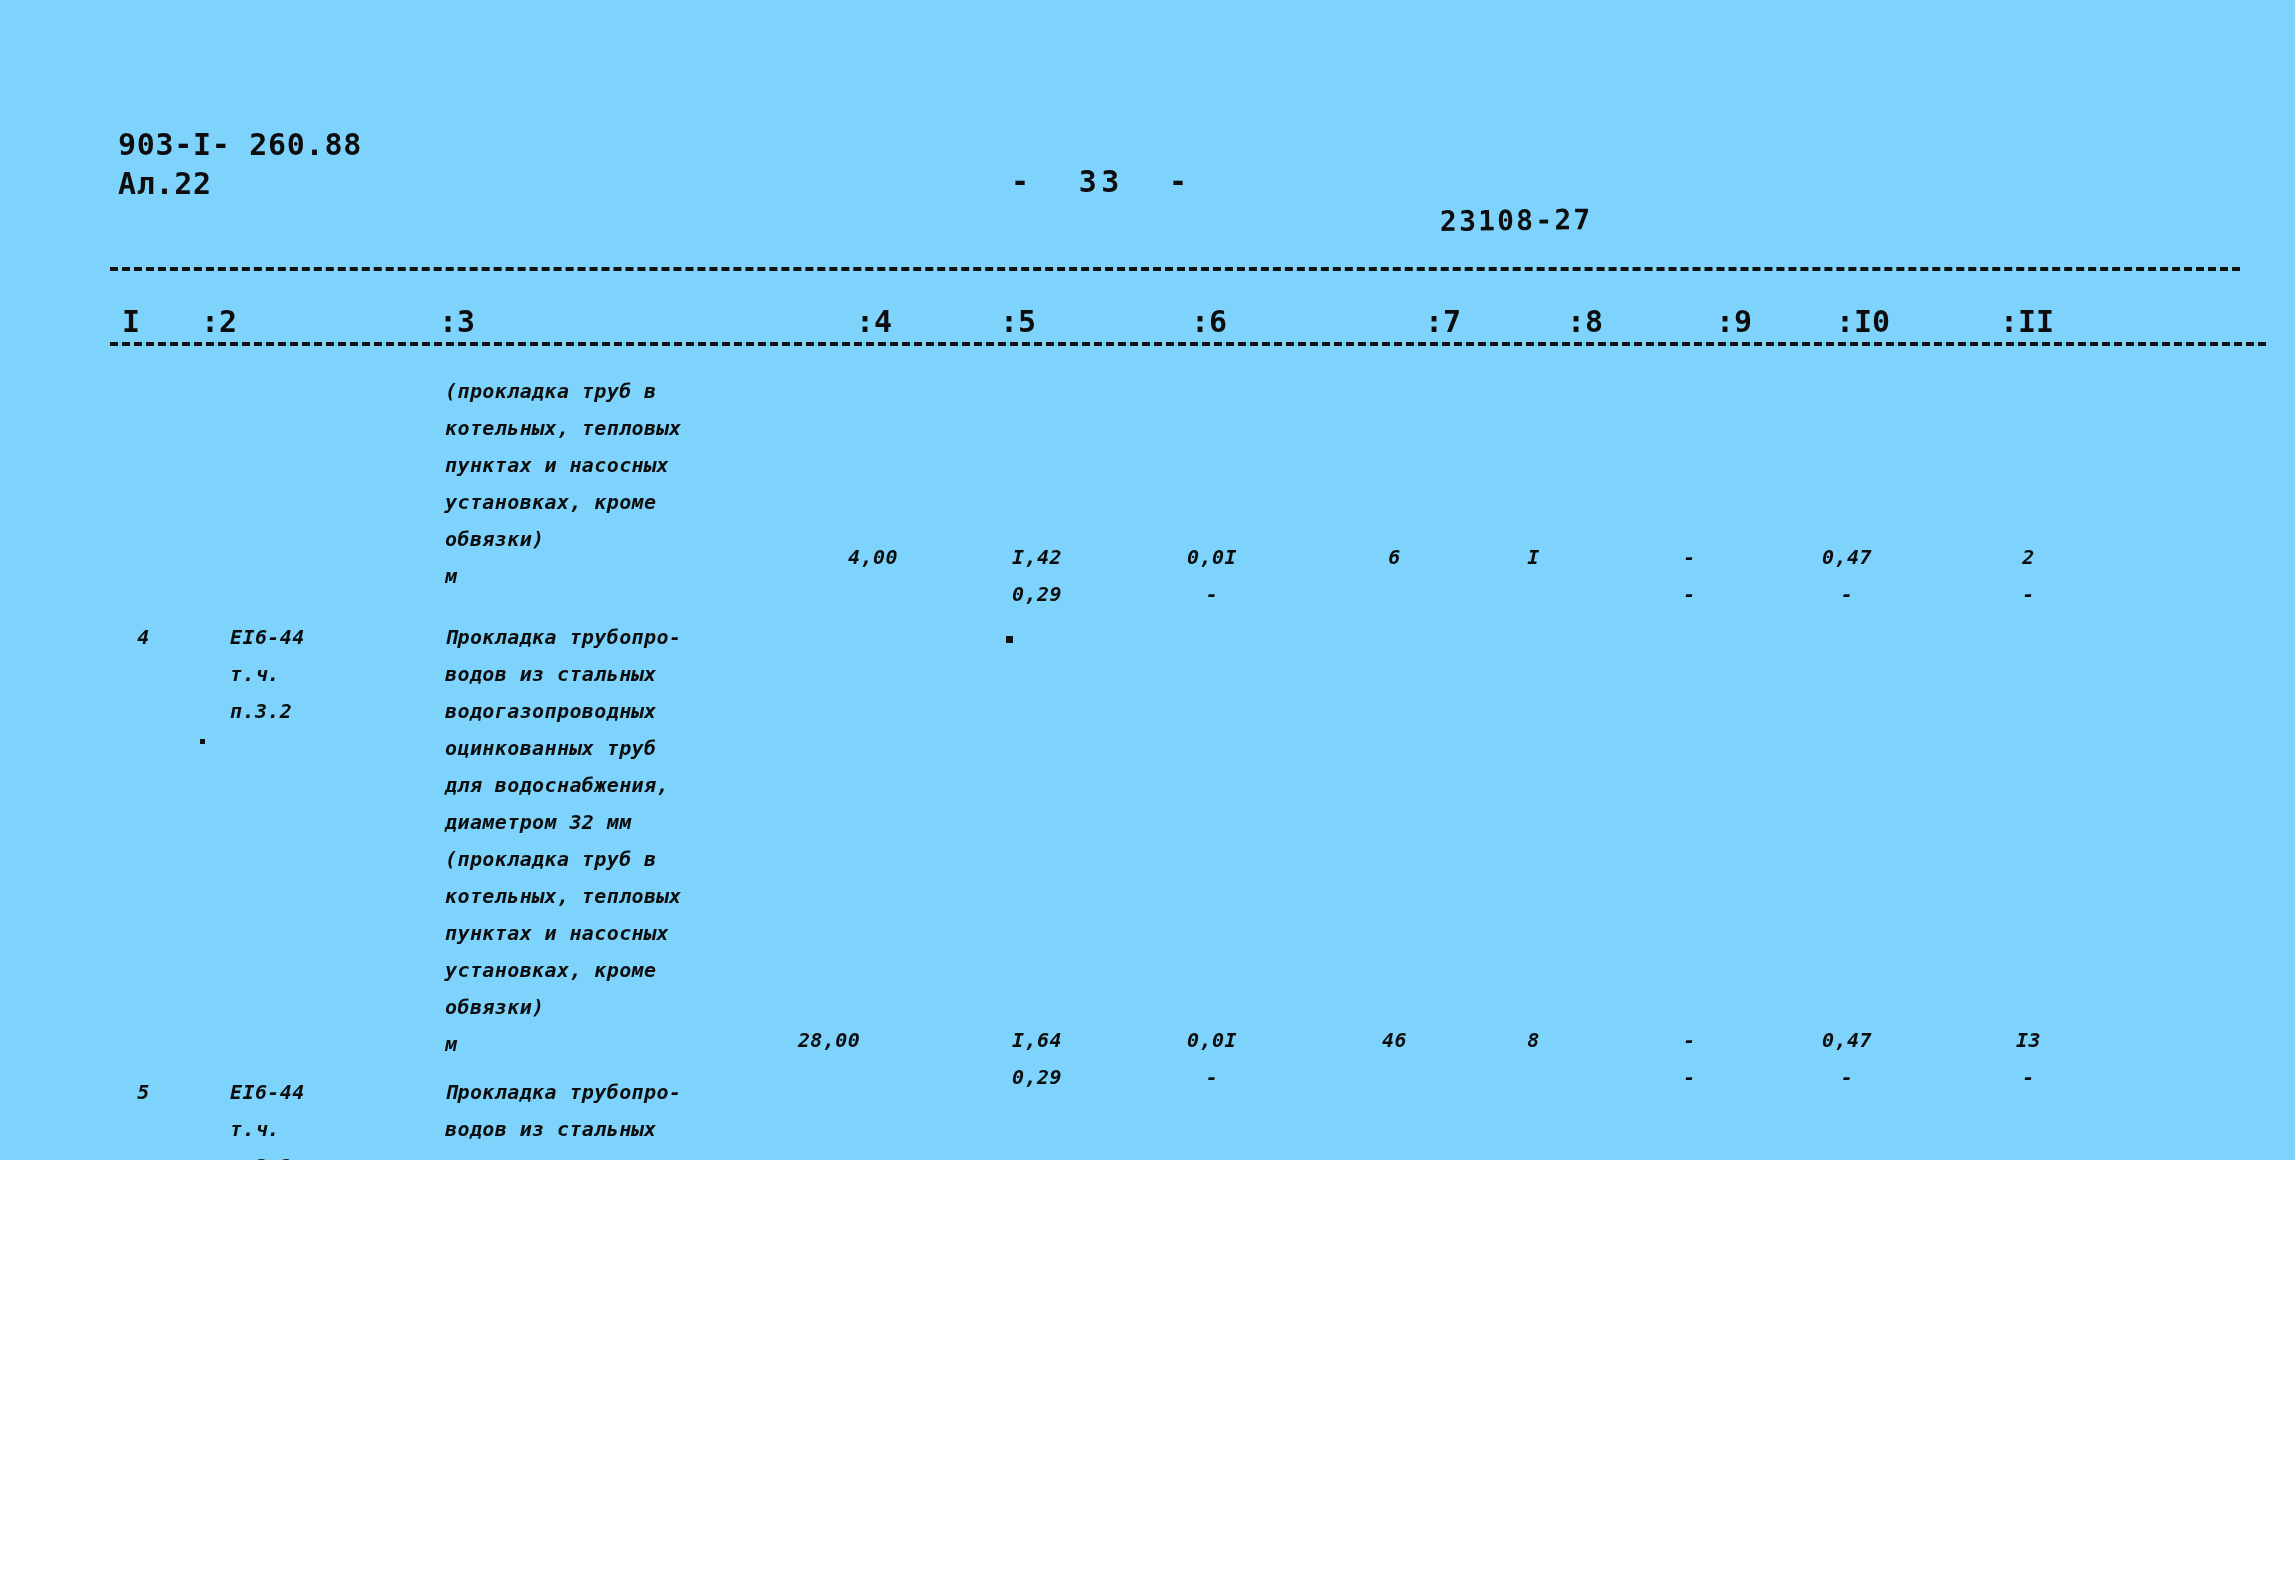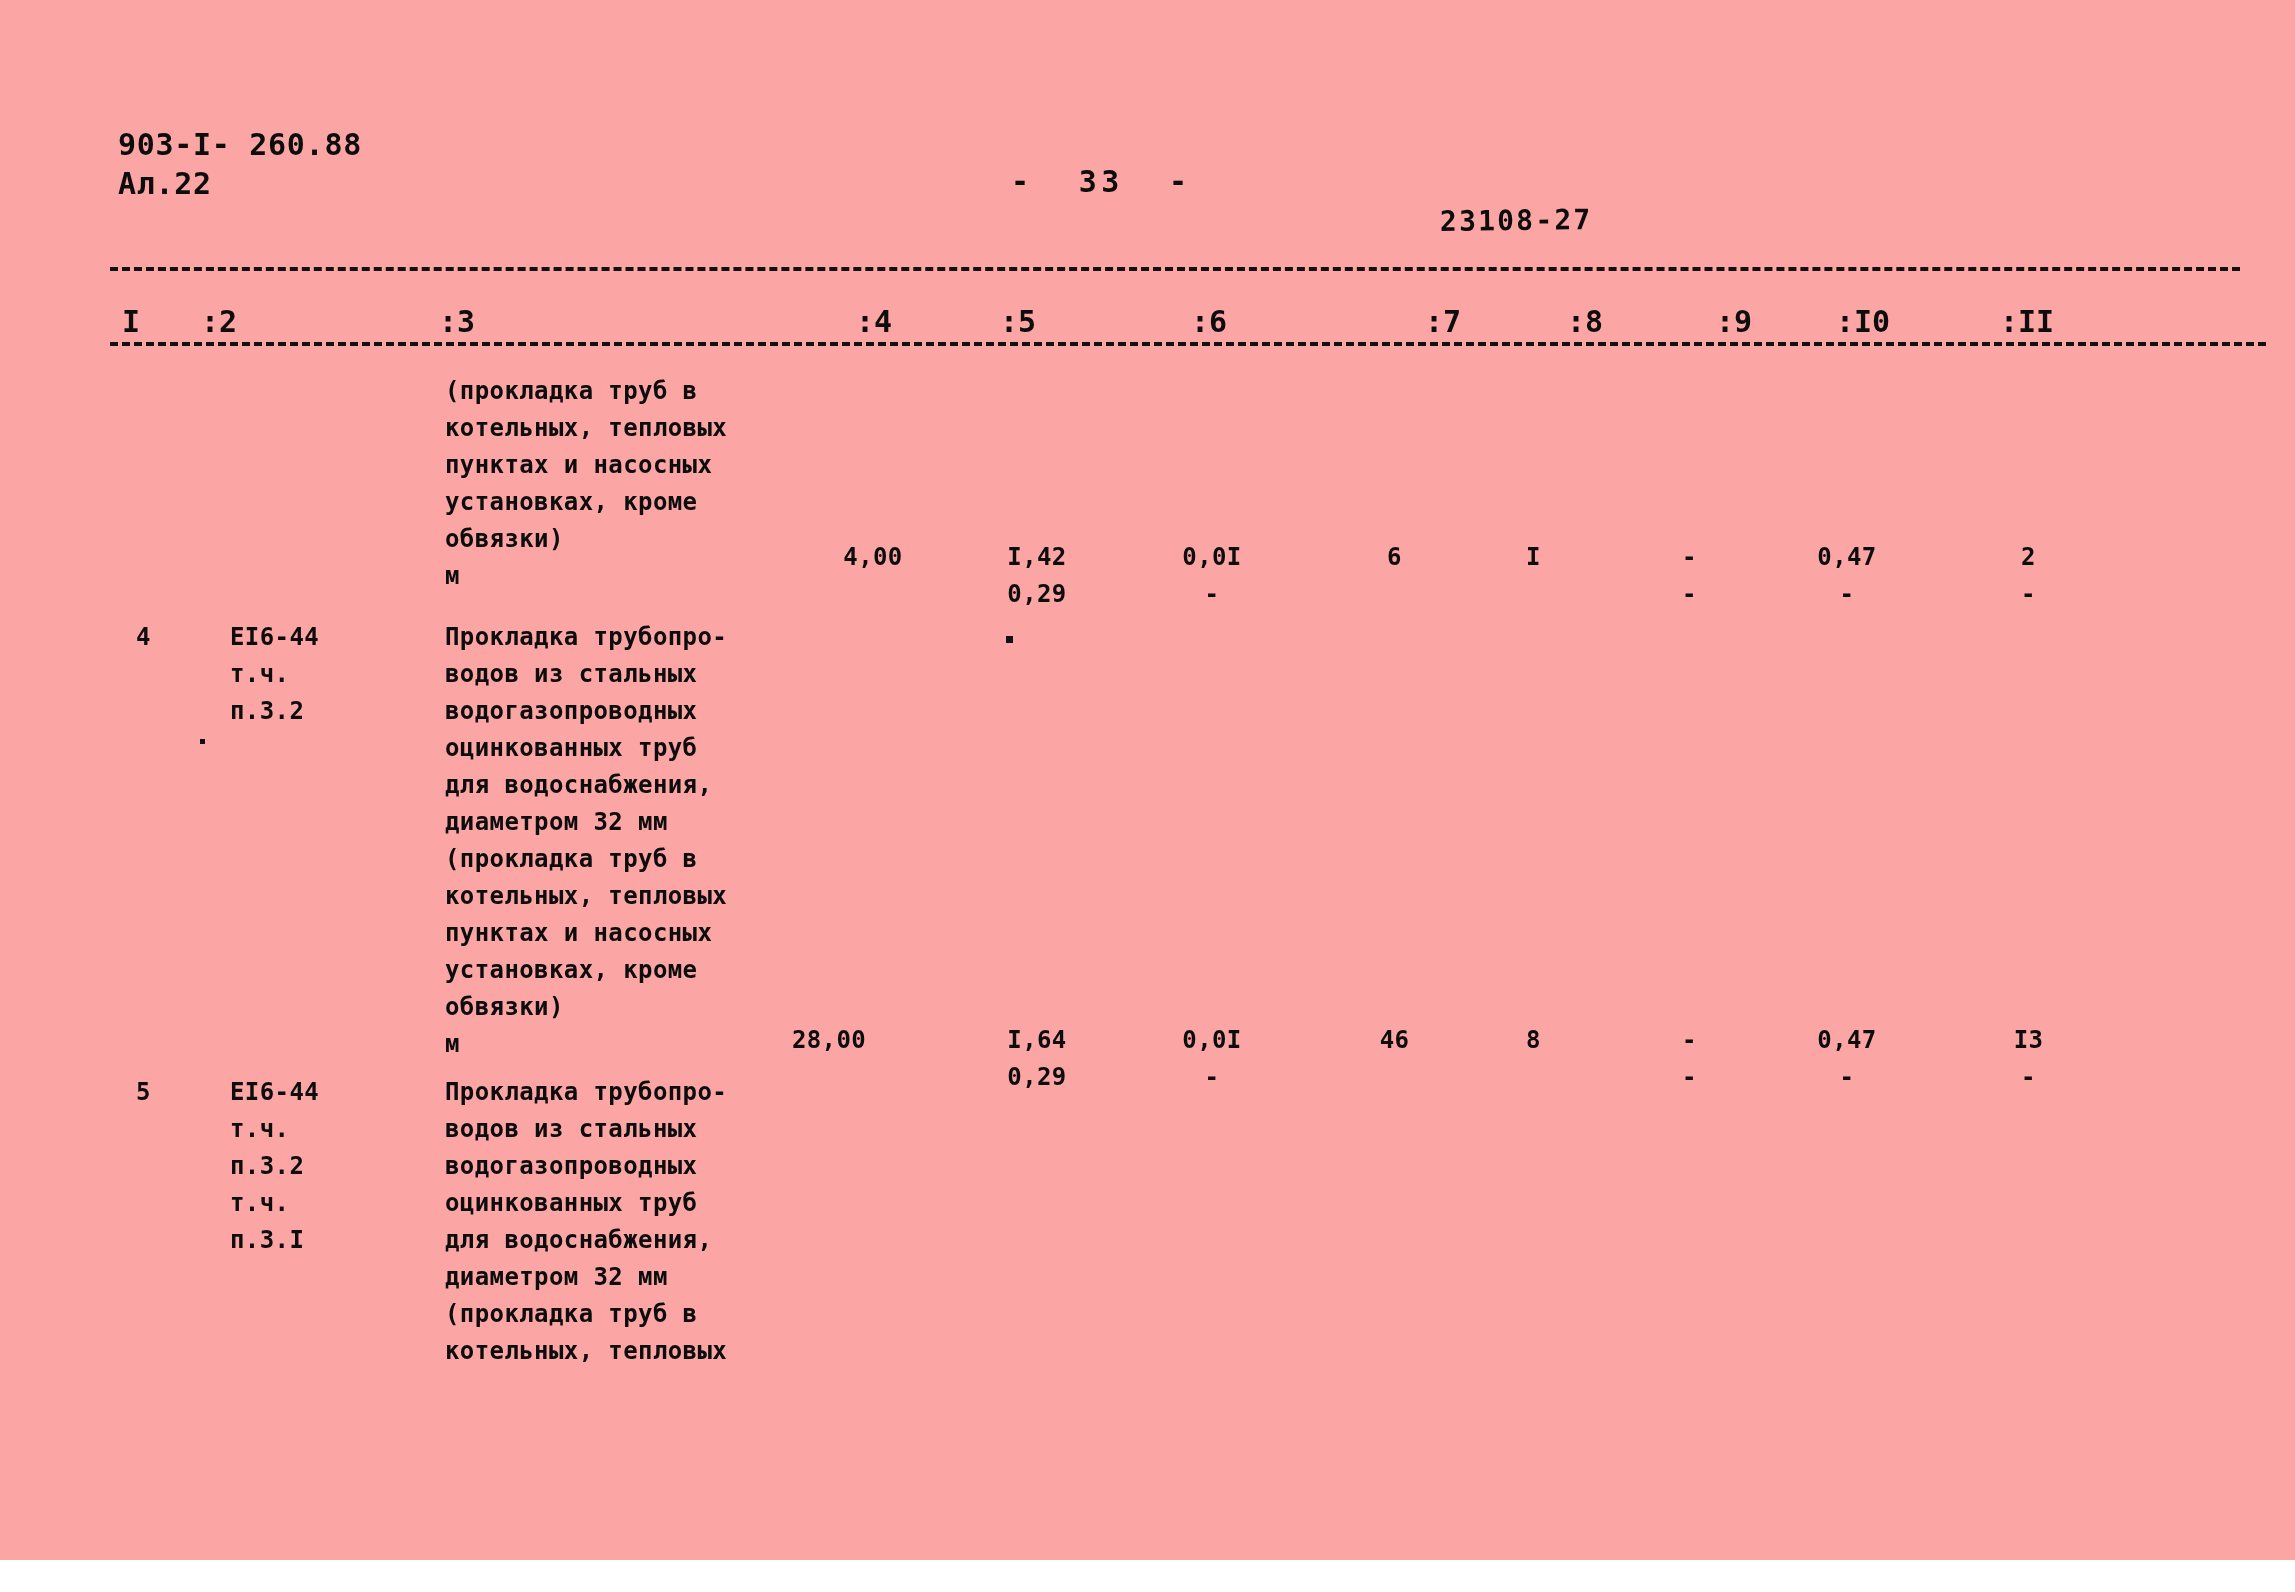--- a/index.html
+++ b/index.html
@@ -7,22 +7,22 @@
     padding: 0;
     background: #ffffff;
   }
   body {
     font-family: "DejaVu Sans Mono", "Liberation Mono", monospace;
     color: #111111;
   }
   #page {
     position: relative;
     width: 2295px;
-    height: 1560px;
-    background: #fca5a5;
+    height: 1160px;
+    background: #7dd3fc;
     overflow: hidden;
   }
 
   
   .tw {
     position: absolute;
     font-family: "DejaVu Sans Mono", "Liberation Mono", monospace;
     font-weight: 700;
     white-space: pre;
     letter-spacing: 0.7px;
@@ -76,25 +76,26 @@
   .row { position: relative; }
 
   .c-num   { position: absolute; width: 67px;  text-align: center; }
   .c-code  { position: absolute; width: 224px; }
   .c-desc  { position: absolute; width: 403px; }
   .c-val   { position: absolute; text-align: center; }
 
   .cell {
     font-family: "DejaVu Sans Mono", "Liberation Mono", monospace;
     font-weight: 700;
-    font-size: 24px;
+    font-size: 20px;
     line-height: 37px;
     white-space: pre;
     color: #0d0d0d;
     letter-spacing: 0.4px;
+    font-style: italic;
   }
 
   .stack { display: block; }
   .stack .sub { display: block; }
 
   .speck {
     position: absolute;
     width: 6.7px; height: 6.7px;
     background: #111111;
   }

